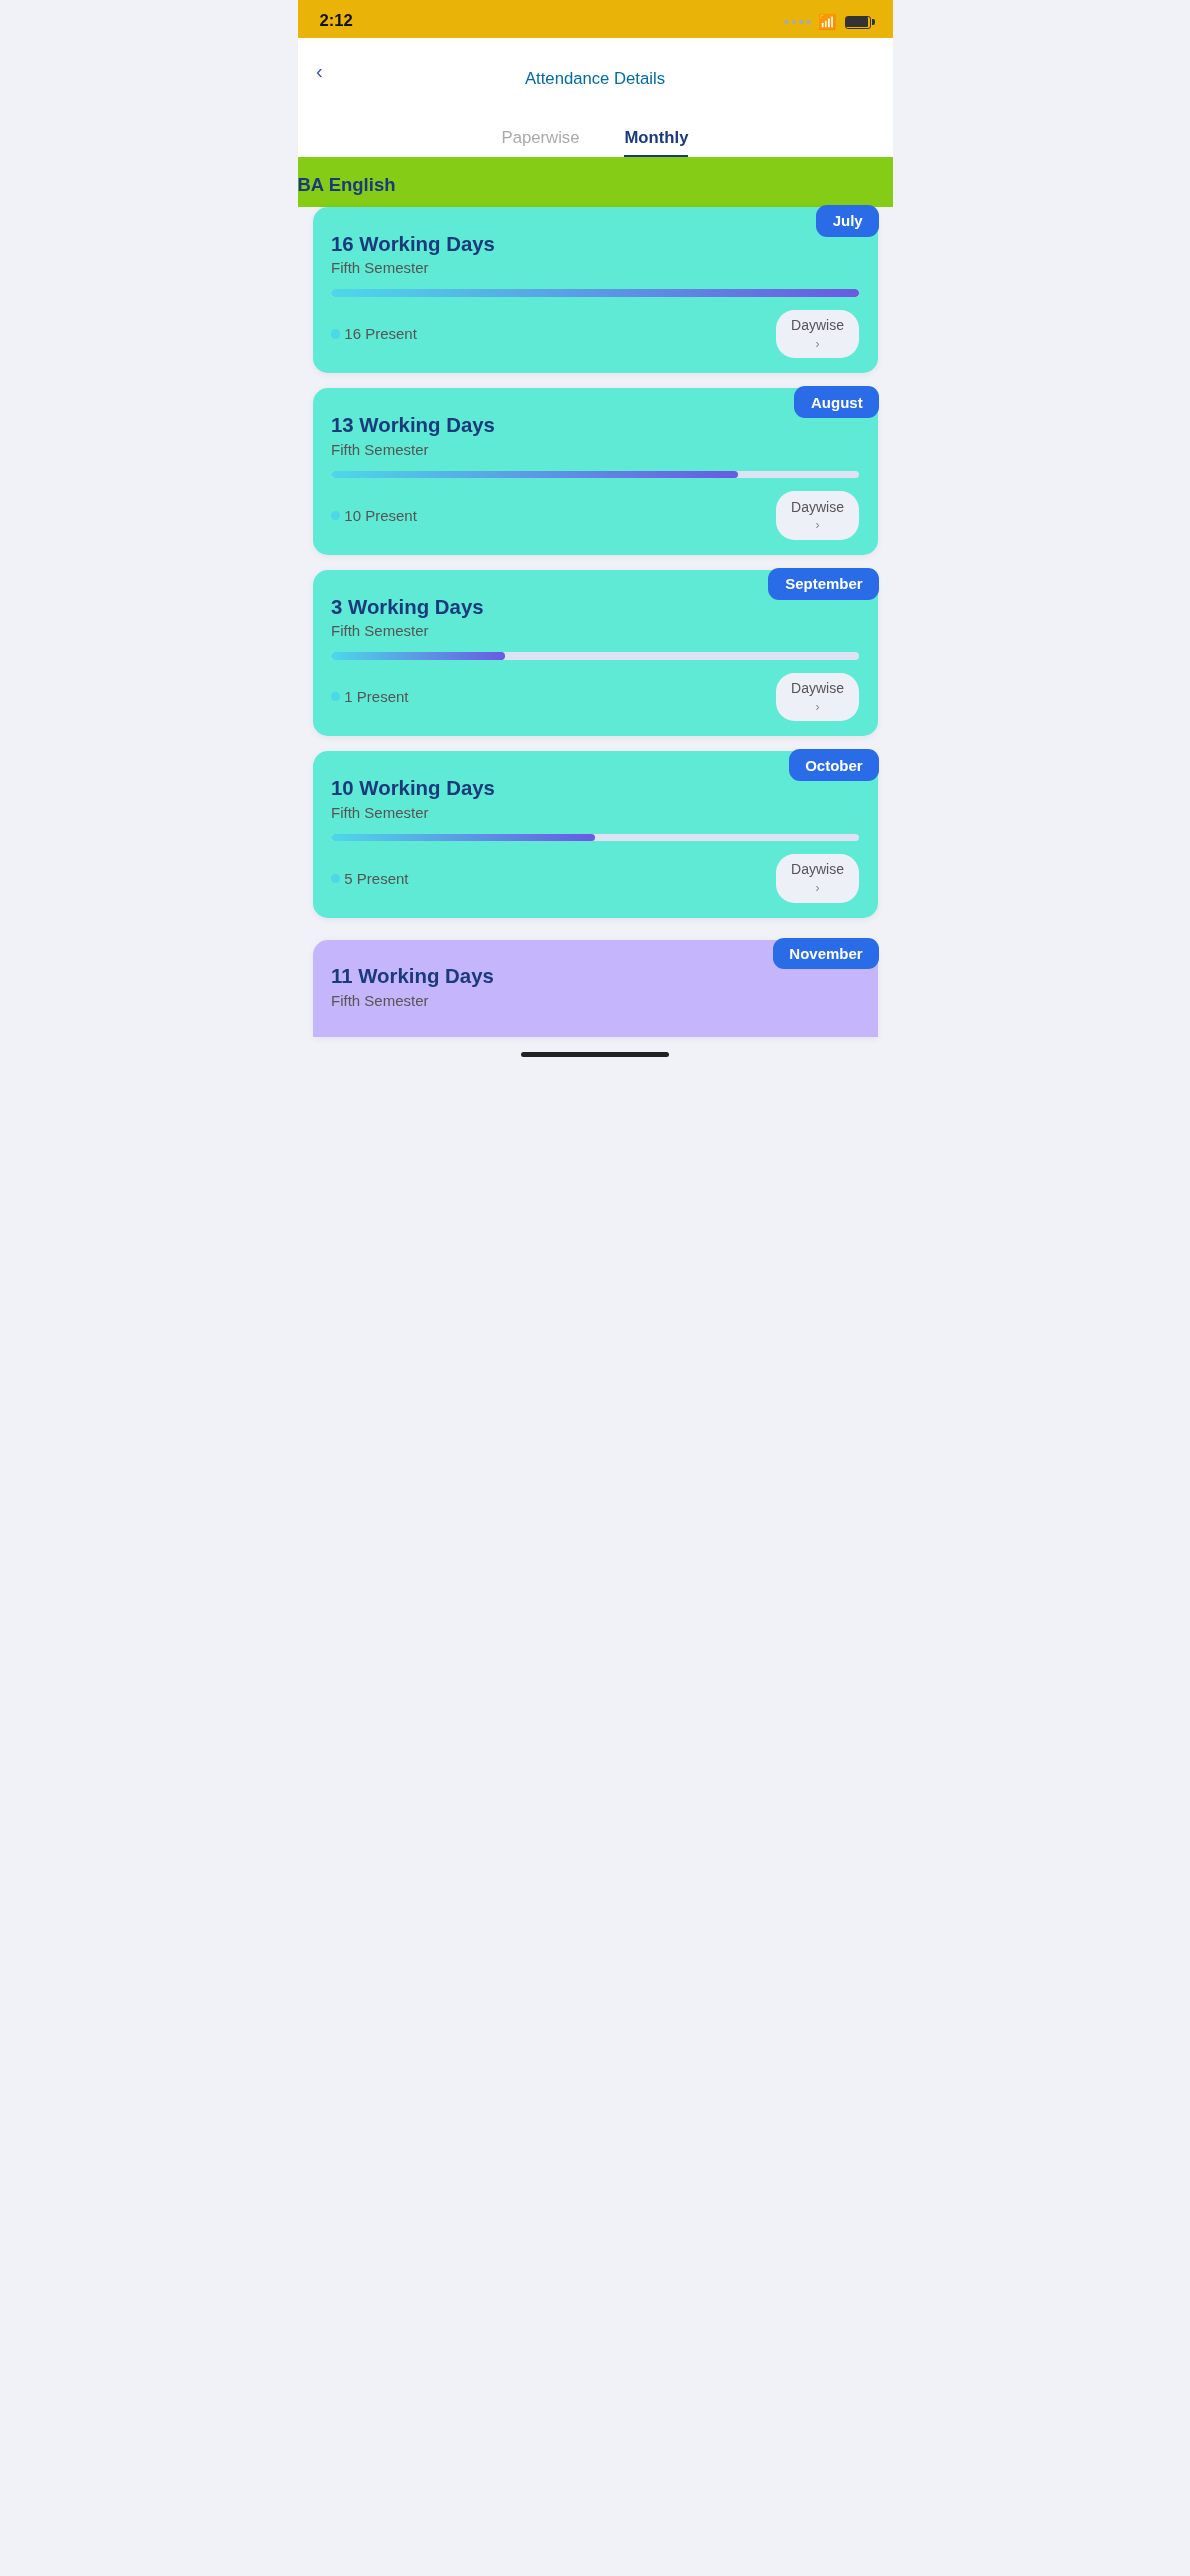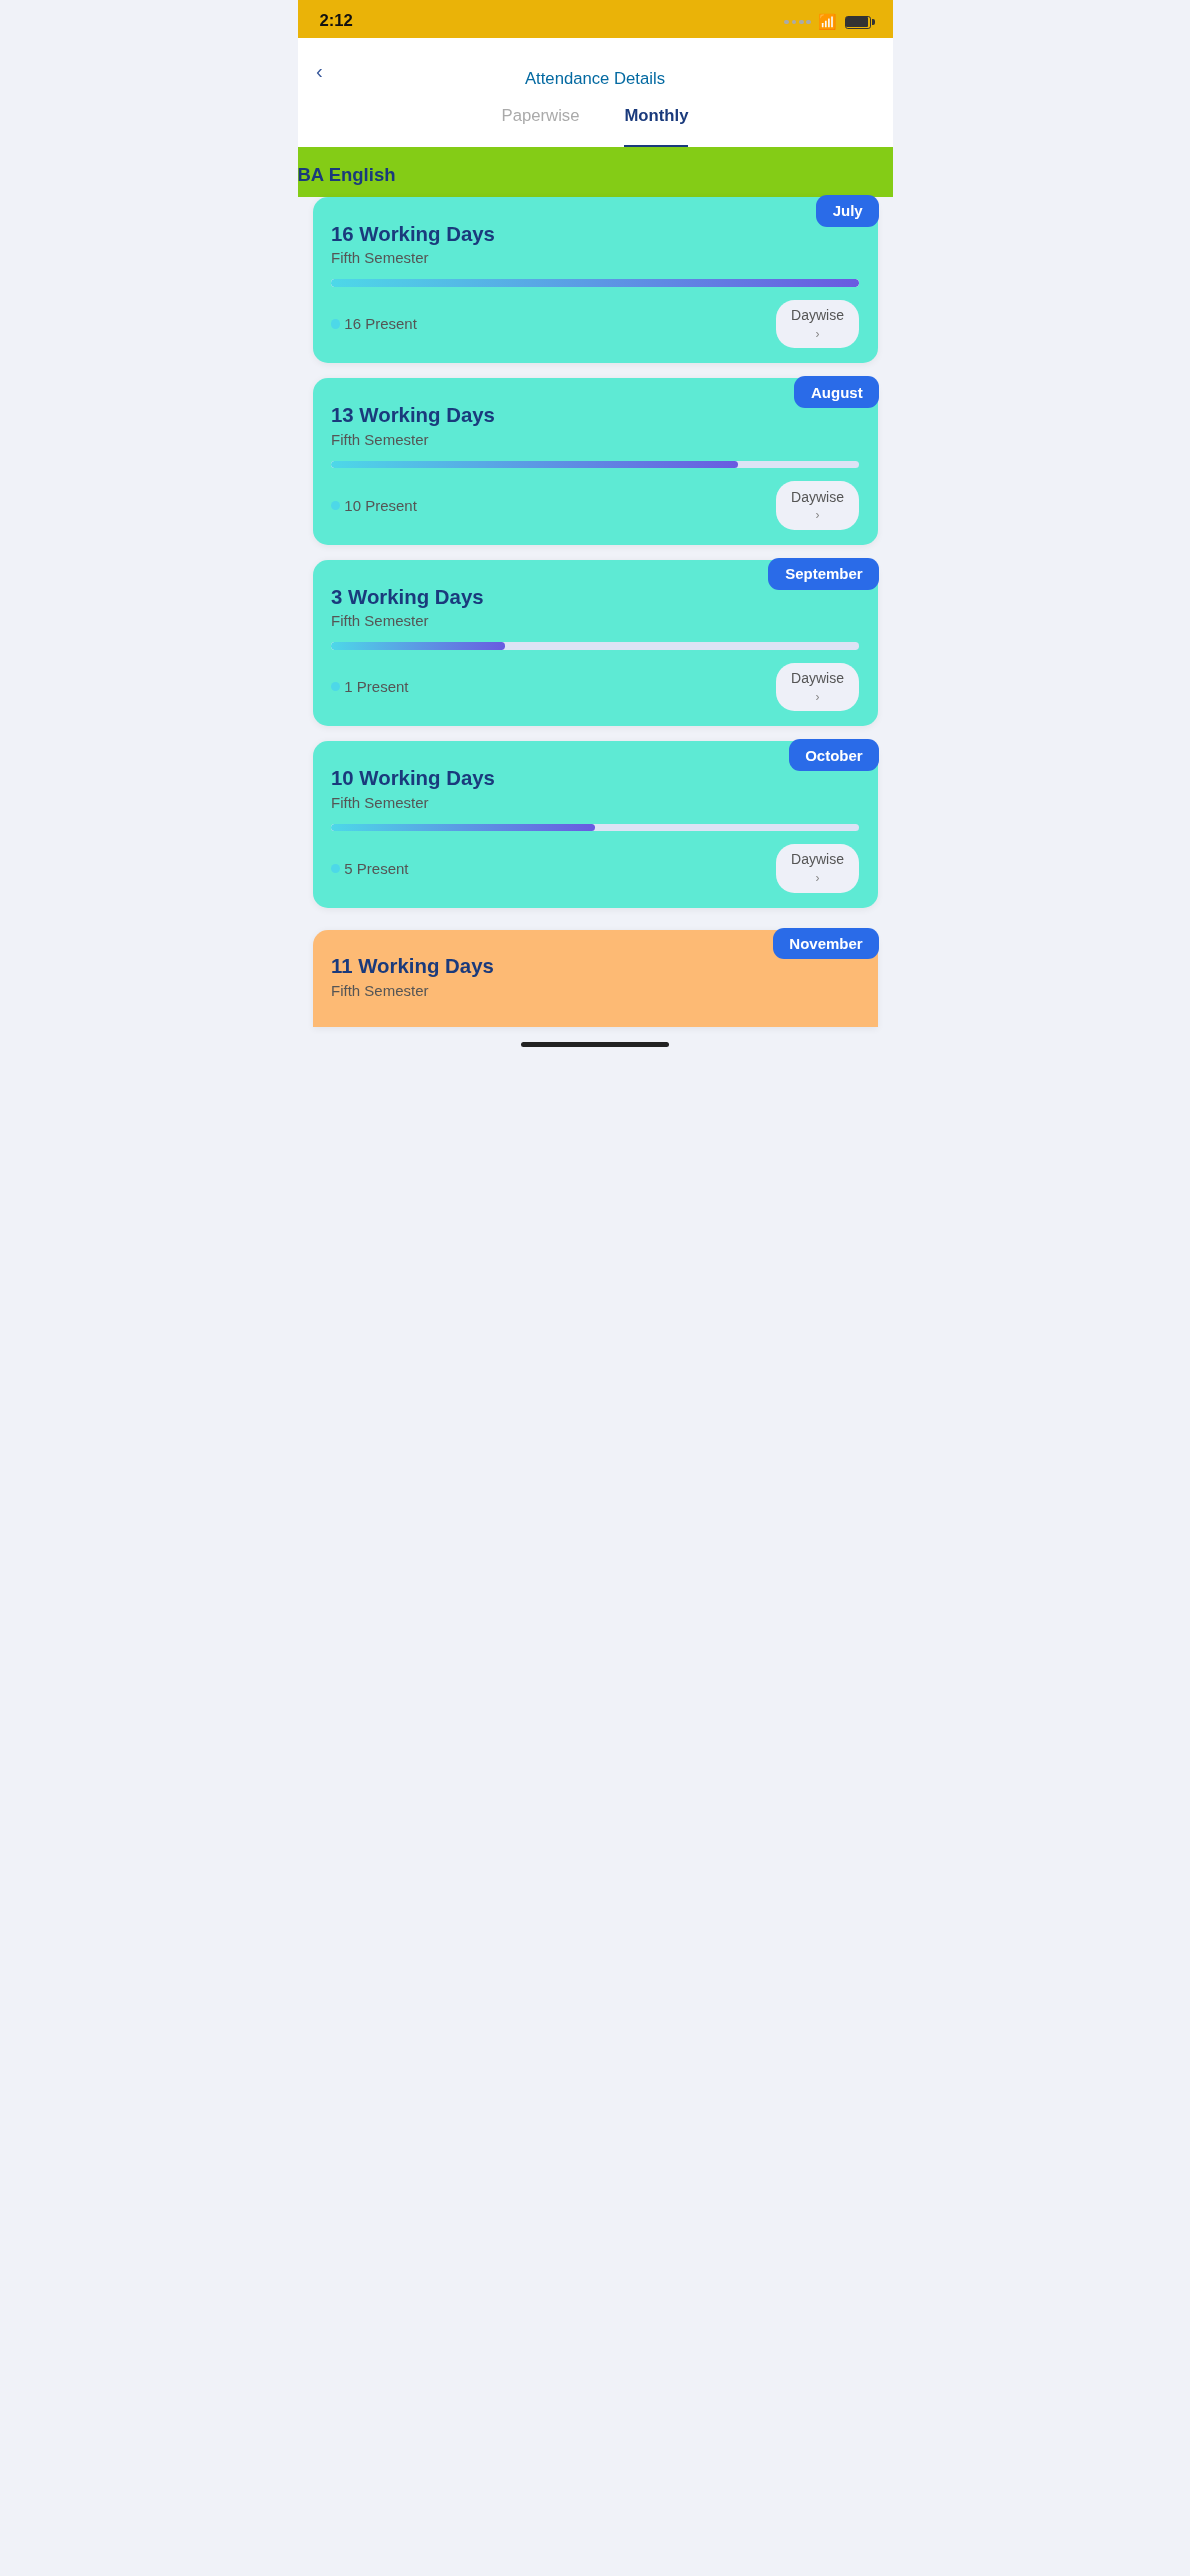--- a/index.html
+++ b/index.html
@@ -83,24 +83,25 @@
     
     .tabs {
       background: #fff;
       display: flex;
       justify-content: center;
       gap: 45px;
       padding: 9.3px 0 0;
     }
     .tab {
       font-size: 16.7px;
-      padding-bottom: 19px;
+      padding-bottom: 7px;
       color: #aaa;
       cursor: pointer;
       border-bottom: 2.8px solid transparent;
+      margin-top: 22px;
     }
     .tab.active {
       color: #1a3a7c;
       font-weight: 700;
       border-bottom: 2.8px solid #1a3a7c;
     }
 
     
     .section-title-bar {
       background: #84cc16;
@@ -202,21 +203,21 @@
       gap: 3.7px;
       flex-direction: column;
     }
     .daywise-btn .chevron {
       font-size: 12px;
       color: #888;
     }
 
     
     .card-partial {
-      background: #fdba74;
+      background: #c4b5fd;
       border-radius: 15px 15px 0 0;
       padding: 18.5px 18.5px 15px;
       position: relative;
       overflow: visible;
       box-shadow: 0 1.9px 7.4px rgba(0,0,0,0.06);
       margin: 0 15px;
     }
 
     
     .bottom-bar {

